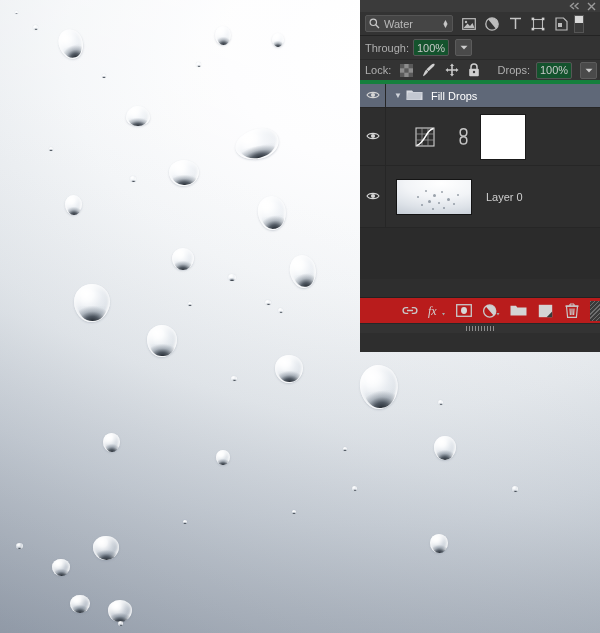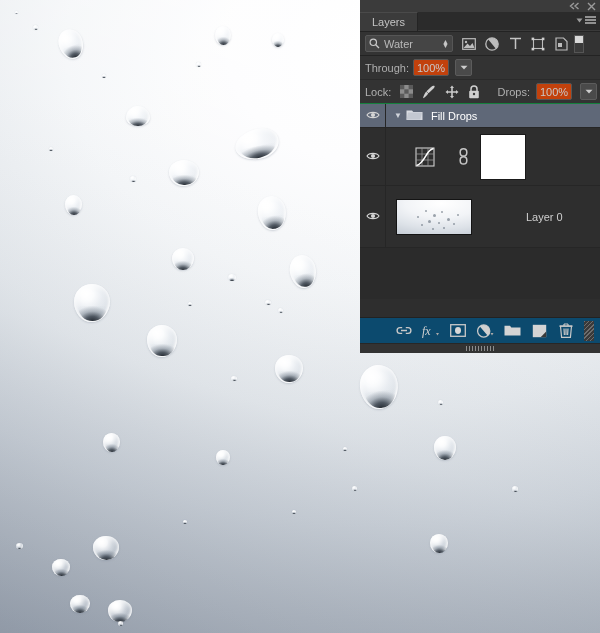--- a/index.html
+++ b/index.html
@@ -114,36 +114,36 @@
   }
   .blendbox {
     width: 125px; height: 17px; background: #454545;
     border: 1px solid #565656; border-radius: 2px;
     display: flex; align-items: center; padding: 0 3px;
     color: #c0c0c0; font-size: 11px; cursor: pointer;
   }
   .blendbox .lbl { flex: 1; }
   .flabel { color: #b0b0b0; font-size: 11px; }
   .numbox {
-    width: 36px; height: 17px; background: #c2410c;
+    width: 36px; height: 17px; background: #14532d;
     border: 1px solid #565656; border-radius: 2px;
     display: flex; align-items: center; justify-content: center;
     color: #c8c8c8; font-size: 11px; cursor: text;
   }
   .chevbtn {
     width: 17px; height: 17px; background: #4a4a4a;
     border: 1px solid #5c5c5c; border-radius: 2px; margin-left: 2px;
     display: flex; align-items: center; justify-content: center; cursor: pointer;
   }
 
   
   .lockrow {
     height: 24px; background: #333333;
     display: flex; align-items: center; padding: 0 3px 0 5px; gap: 6px;
-    border-bottom: 1px solid #15803d;
+    border-bottom: 4px solid #15803d;
   }
   .lockicons { display: flex; align-items: center; gap: 9px; margin-left: 3px; }
   .lockicon { cursor: pointer; display: flex; align-items: center; }
   .spacer { flex: 1; }
 
   
   .layerlist { background: #2e2e2e; height: 213px; overflow: hidden; }
   .layerrow {
     height: 42px; display: flex; align-items: center;
     border-bottom: 1px solid #262626; cursor: pointer;
@@ -171,24 +171,24 @@
     width: 46px; height: 46px; background: #ffffff;
     border: 1px solid #1a1a1a; flex: none; cursor: pointer;
   }
   .curvesicon { width: 26px; display: flex; align-items: center; justify-content: center; margin-left: 26px; }
   .linkicon { width: 22px; display: flex; align-items: center; justify-content: center; margin: 0 6px 0 14px; cursor: pointer; }
 
   .emptyarea { background: #2b2b2b; flex: 1; }
 
   
   .bottombar {
-    height: 26px; background: #0c4a6e;
+    height: 26px; background: #b91c1c;
     border-top: 1px solid #222;
     display: flex; align-items: center; justify-content: flex-end;
-    gap: 5px; padding-right: 6px;
+    gap: 5px; 
   }
   .bicon {
     width: 22px; height: 22px; display: flex; align-items: center; justify-content: center;
     color: #c8c8c8; cursor: pointer;
   }
   .gripbar {
     height: 10px; background: #333333; border-top: 1px solid #272727;
     display: flex; align-items: center; justify-content: center;
   }
   .grip {
@@ -257,34 +257,20 @@
           <path d="M5 1 L1.5 4 L5 7 M9.5 1 L6 4 L9.5 7" stroke="#9a9a9a" stroke-width="1.4" fill="none"></path>
         </svg>
     </span>
     <span class="winbtn">
       <svg width="9" height="9" viewBox="0 0 9 9">
           <path d="M1 1 L8 8 M8 1 L1 8" stroke="#9a9a9a" stroke-width="1.4" fill="none"></path>
         </svg>
     </span>
   </div>
 
-  <div class="tabbar">
-    <div class="tab">
-      <span>Layers</span>
-    </div>
-    <div class="tabfill"></div>
-    <div class="panelmenu">
-      <svg width="7" height="5" viewBox="0 0 7 5">
-          <path d="M0.5 0.5 L6.5 0.5 L3.5 4.5 Z" fill="#9a9a9a"></path>
-        </svg>
-      <svg width="11" height="9" viewBox="0 0 11 9">
-          <path d="M0 1h11M0 4h11M0 7h11" stroke="#b4b4b4" stroke-width="1.3"></path>
-        </svg>
-    </div>
-  </div>
 
   <div class="filterrow">
     <div class="kindbox">
       <svg width="11" height="11" viewBox="0 0 11 11">
           <circle cx="4.3" cy="4.3" r="3.2" stroke="#c9c9c9" stroke-width="1.2" fill="none"></circle>
           <path d="M6.7 6.7 L10 10" stroke="#c9c9c9" stroke-width="1.3"></path>
         </svg>
       <span class="lbl">Water</span>
       <span class="stepper">▲<br>▼</span>
     </div>
@@ -430,21 +416,21 @@
 
     <div class="layerrow" style="height:62px;">
       <div class="eyecol">
         <span class="eye">
           <svg width="14" height="10" viewBox="0 0 14 10">
               <path d="M1 5 C3 1.5 11 1.5 13 5 C11 8.5 3 8.5 1 5 Z" stroke="#d6d6d6" stroke-width="1.1" fill="none"></path>
               <circle cx="7" cy="5" r="2.1" fill="#d6d6d6"></circle>
             </svg>
         </span>
       </div>
-      <div class="rowbody" style="padding-left:10px;gap:40px;">
+      <div class="rowbody" style="padding-left:10px;">
         <div class="thumb">
           <span class="sp" style="left:28px;top:10px;width:2px;height:2px;"></span>
           <span class="sp" style="left:36px;top:14px;width:3px;height:3px;"></span>
           <span class="sp" style="left:44px;top:11px;width:2px;height:2px;"></span>
           <span class="sp" style="left:31px;top:20px;width:3px;height:3px;"></span>
           <span class="sp" style="left:41px;top:22px;width:2px;height:2px;"></span>
           <span class="sp" style="left:50px;top:18px;width:3px;height:3px;"></span>
           <span class="sp" style="left:24px;top:24px;width:2px;height:2px;"></span>
           <span class="sp" style="left:46px;top:27px;width:2px;height:2px;"></span>
           <span class="sp" style="left:56px;top:23px;width:2px;height:2px;"></span>

